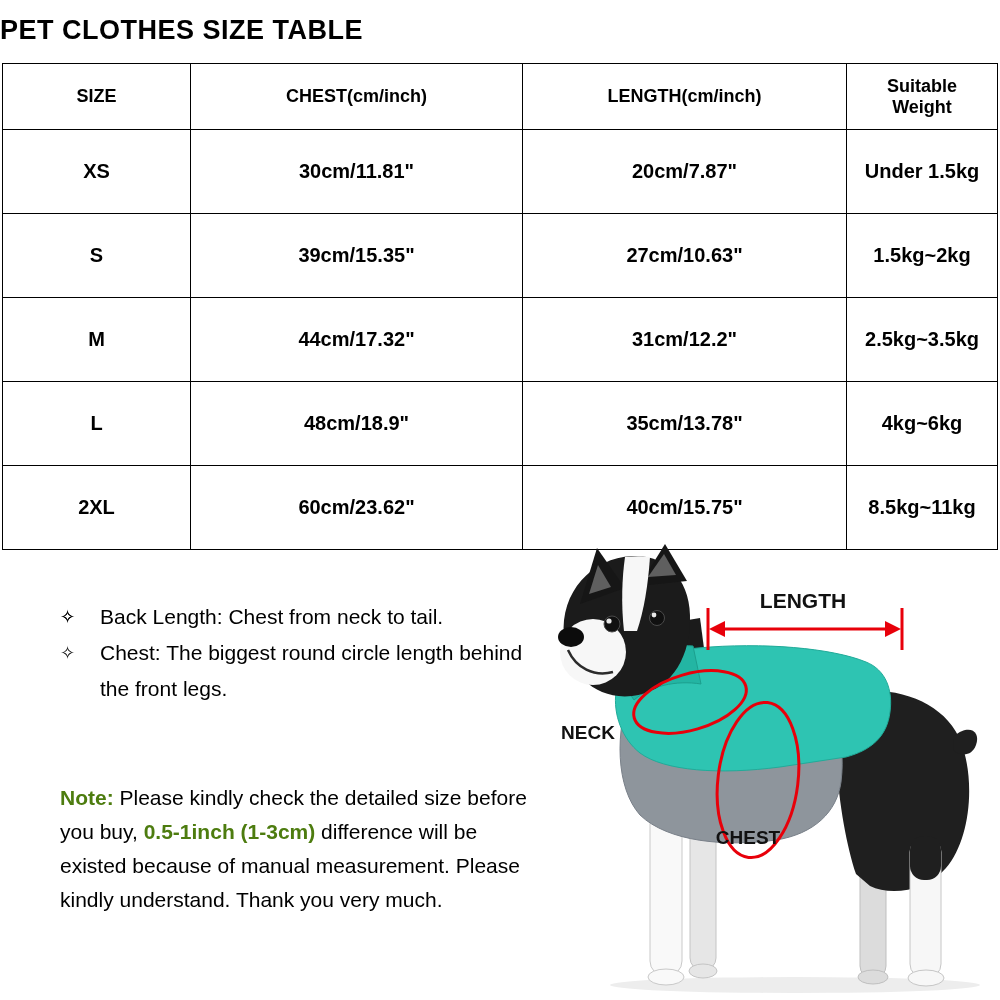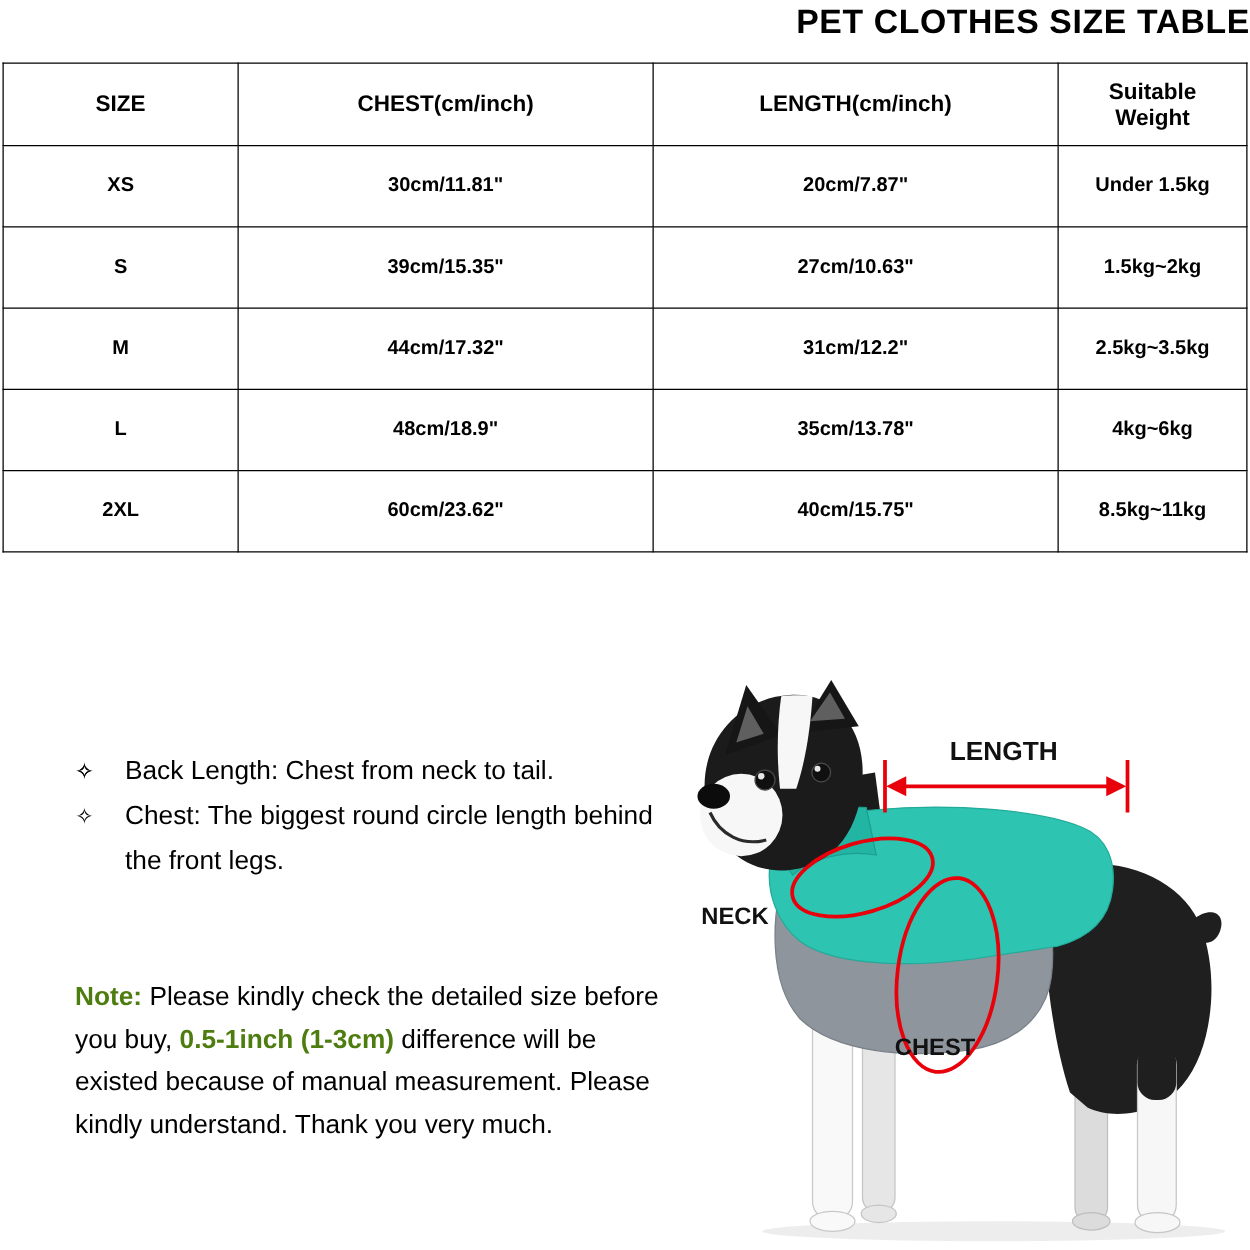--- a/index.html
+++ b/index.html
@@ -4,41 +4,41 @@
 <style>
   * { margin:0; padding:0; box-sizing:border-box; }
   html,body { background:#fff; }
   body {
     width:1000px; height:1000px;
     position:relative; overflow:hidden;
     font-family:"Liberation Sans", sans-serif;
     color:#000;
   }
   .title {
-    text-align:right;
+    text-align:left;
     font-size:27px;
     font-weight:bold;
-    padding-top:2px;
+    padding-top:15px;
     letter-spacing:.5px;
   }
   table.size-table {
     border-collapse:collapse;
     table-layout:fixed;
     width:995px;
     margin:17px auto 0;
   }
   table.size-table th, table.size-table td {
     border:1.5px solid #000;
     text-align:center;
     vertical-align:middle;
     font-weight:bold;
     padding:0 10px;
   }
   table.size-table th { height:66px; font-size:18px; }
-  table.size-table td { height:65px; font-size:16px;text-align:center; }
+  table.size-table td { height:84px; font-size:20px;text-align:center; }
 
   ul.notes {
     position:absolute;
     left:58px; top:599px;
     width:488px;
     list-style:none;
   }
   ul.notes li {
     position:relative;
     padding-left:42px;

